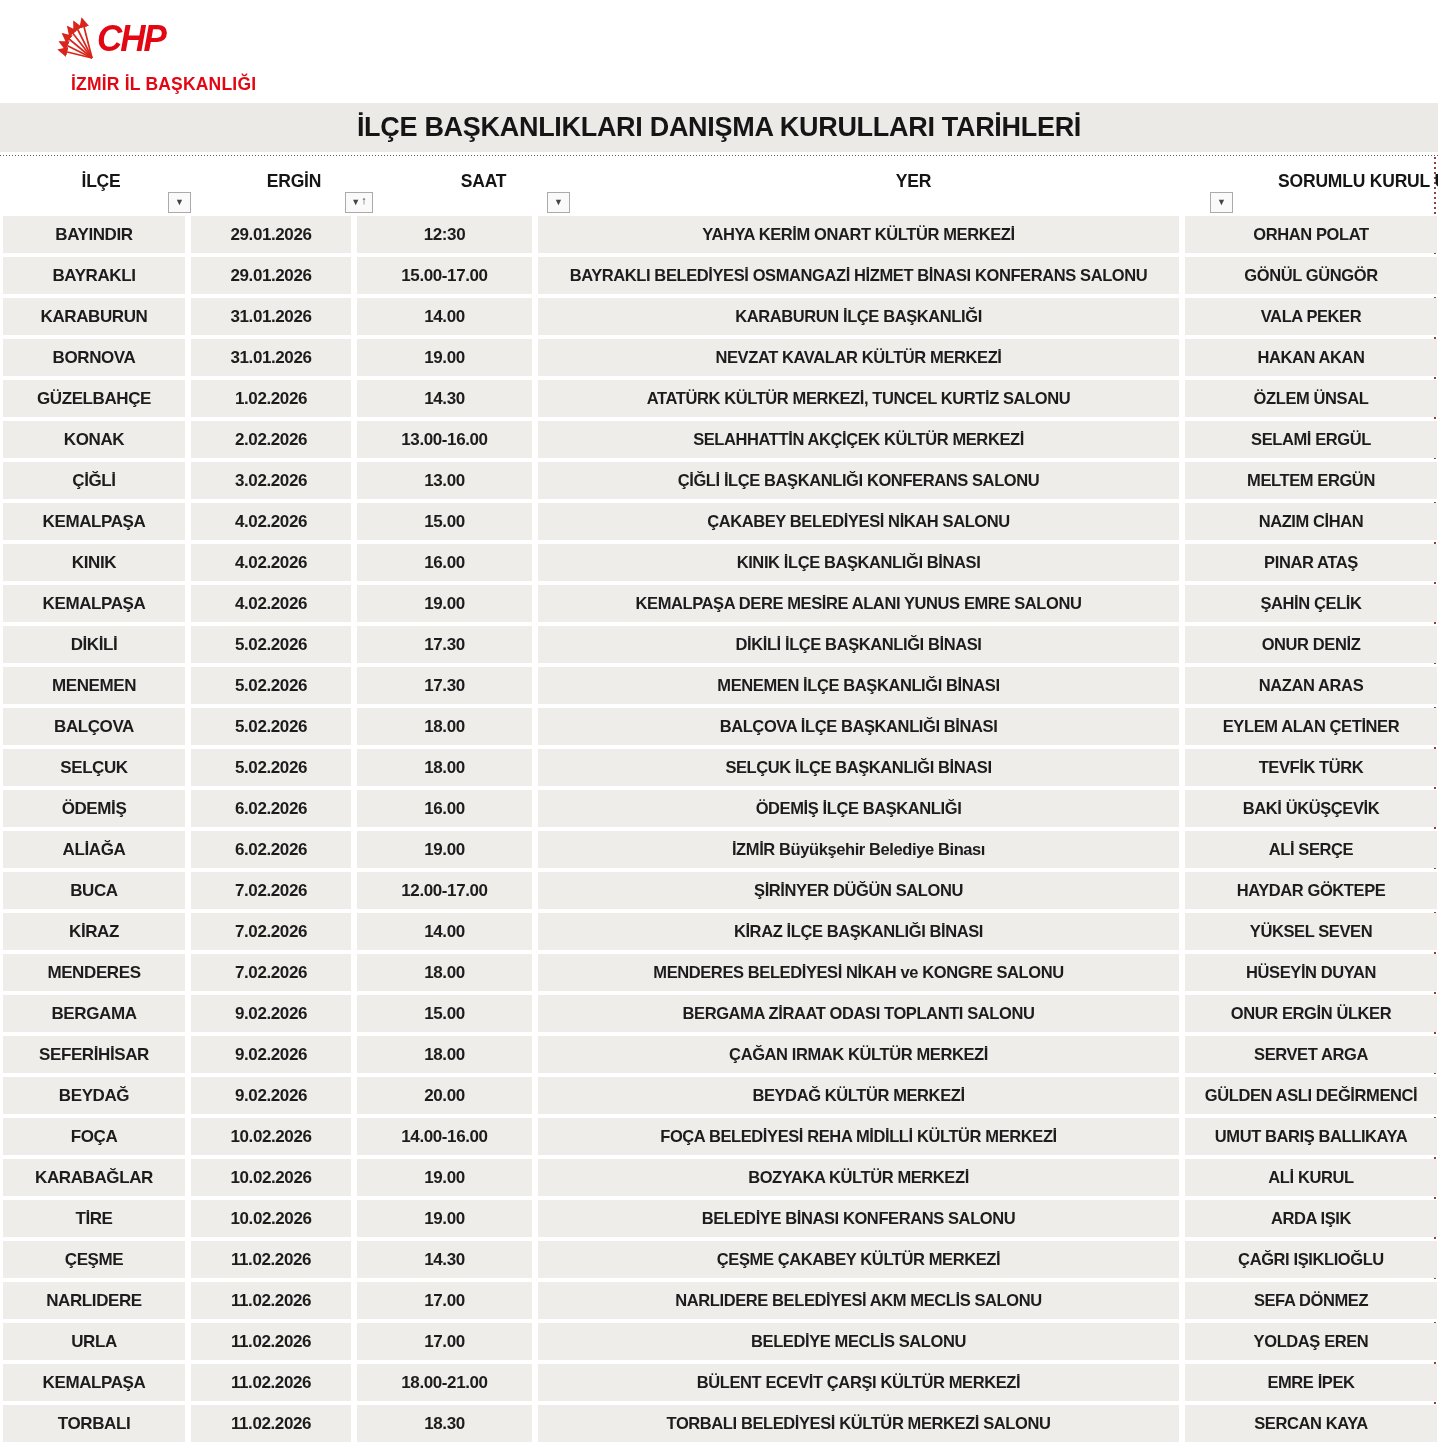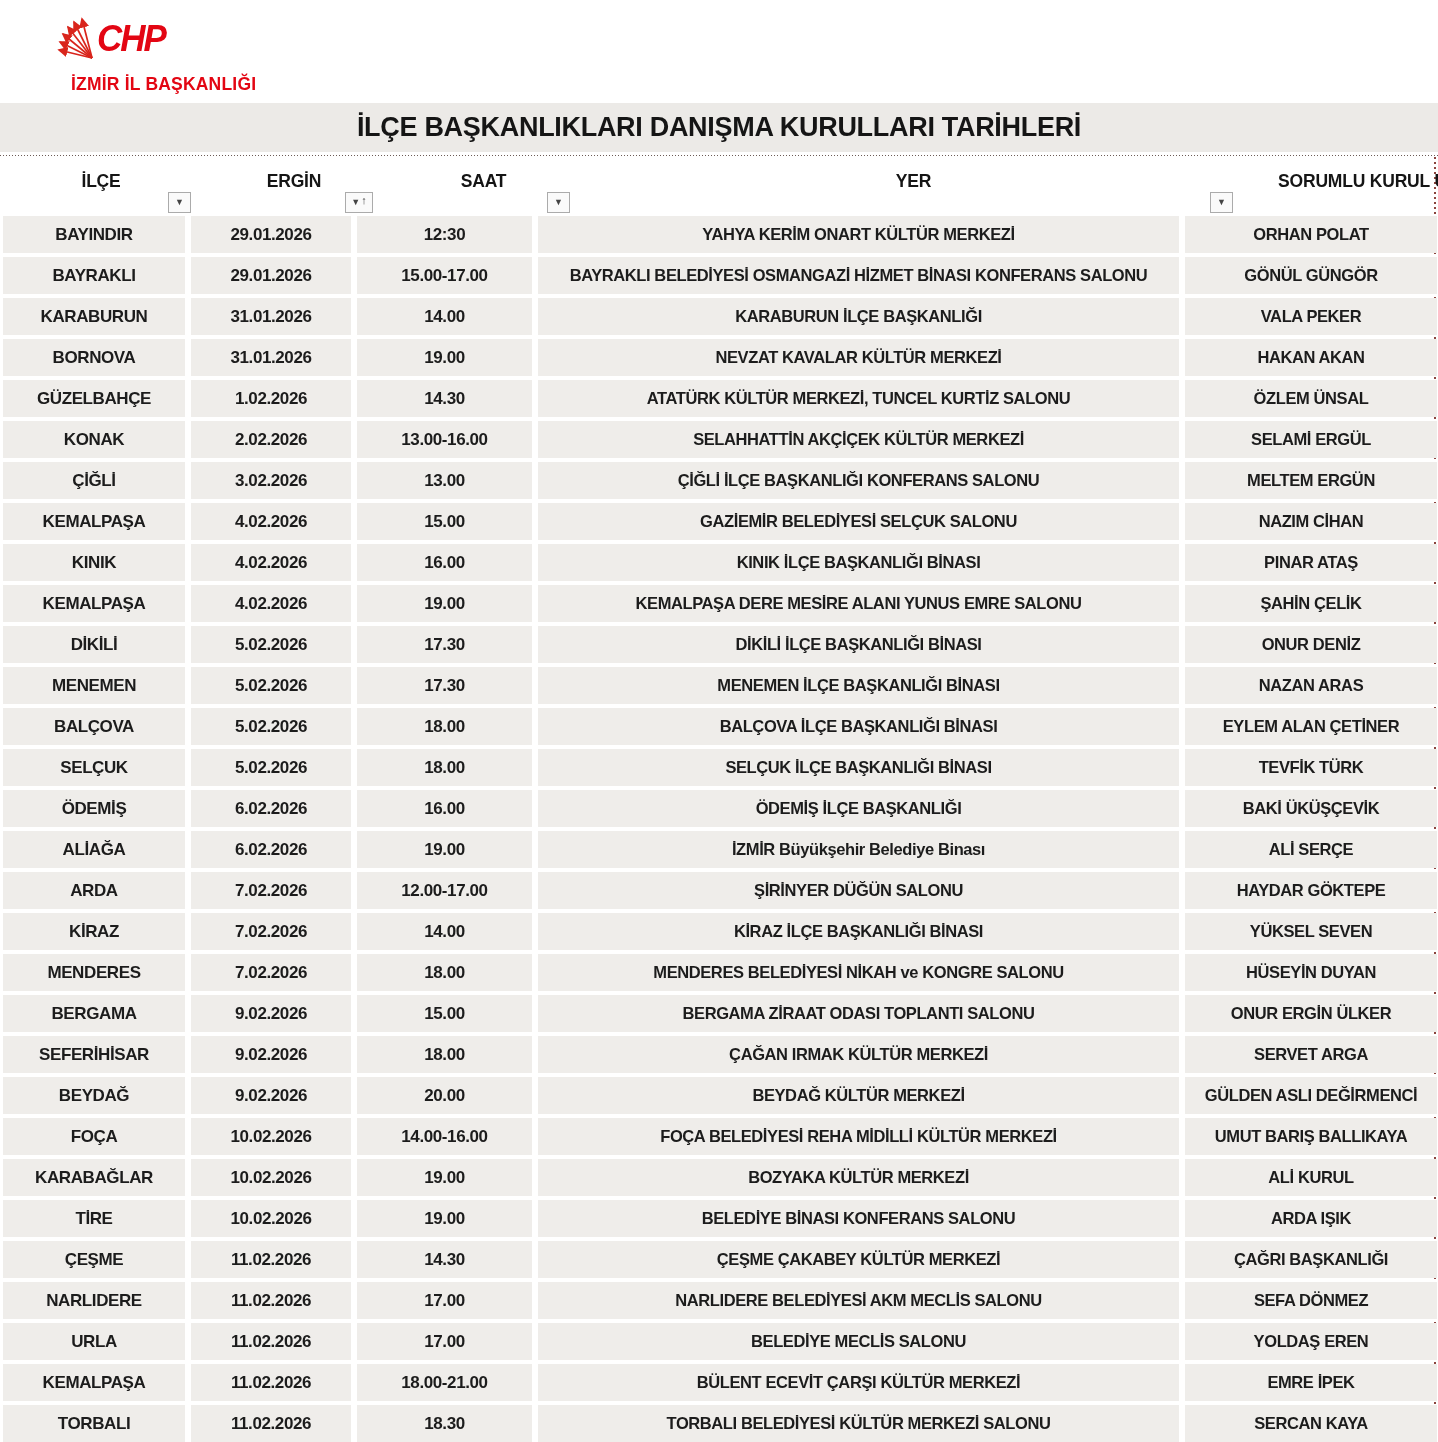--- a/index.html
+++ b/index.html
@@ -127,36 +127,36 @@
 </div>
 
 <div class="tbody">
     <div class="trow"><div class="cell c0">BAYINDIR</div><div class="cell c1">29.01.2026</div><div class="cell c2">12:30</div><div class="cell c3">YAHYA KERİM ONART KÜLTÜR MERKEZİ</div><div class="cell c4">ORHAN POLAT</div></div>
     <div class="trow"><div class="cell c0">BAYRAKLI</div><div class="cell c1">29.01.2026</div><div class="cell c2">15.00-17.00</div><div class="cell c3">BAYRAKLI BELEDİYESİ OSMANGAZİ HİZMET BİNASI KONFERANS SALONU</div><div class="cell c4">GÖNÜL GÜNGÖR</div></div>
     <div class="trow"><div class="cell c0">KARABURUN</div><div class="cell c1">31.01.2026</div><div class="cell c2">14.00</div><div class="cell c3">KARABURUN İLÇE BAŞKANLIĞI</div><div class="cell c4">VALA PEKER</div></div>
     <div class="trow"><div class="cell c0">BORNOVA</div><div class="cell c1">31.01.2026</div><div class="cell c2">19.00</div><div class="cell c3">NEVZAT KAVALAR KÜLTÜR MERKEZİ</div><div class="cell c4">HAKAN AKAN</div></div>
     <div class="trow"><div class="cell c0">GÜZELBAHÇE</div><div class="cell c1">1.02.2026</div><div class="cell c2">14.30</div><div class="cell c3">ATATÜRK KÜLTÜR  MERKEZİ, TUNCEL KURTİZ SALONU</div><div class="cell c4">ÖZLEM ÜNSAL</div></div>
     <div class="trow"><div class="cell c0">KONAK</div><div class="cell c1">2.02.2026</div><div class="cell c2">13.00-16.00</div><div class="cell c3">SELAHHATTİN AKÇİÇEK KÜLTÜR MERKEZİ</div><div class="cell c4">SELAMİ ERGÜL</div></div>
     <div class="trow"><div class="cell c0">ÇİĞLİ</div><div class="cell c1">3.02.2026</div><div class="cell c2">13.00</div><div class="cell c3">ÇİĞLİ İLÇE BAŞKANLIĞI KONFERANS SALONU</div><div class="cell c4">MELTEM ERGÜN</div></div>
-    <div class="trow"><div class="cell c0">KEMALPAŞA</div><div class="cell c1">4.02.2026</div><div class="cell c2">15.00</div><div class="cell c3">GAZİEMİR BELEDİYESİ SELÇUK SALONU</div><div class="cell c4">NAZIM CİHAN</div></div>
+    <div class="trow"><div class="cell c0">KEMALPAŞA</div><div class="cell c1">4.02.2026</div><div class="cell c2">15.00</div><div class="cell c3">ÇAKABEY BELEDİYESİ NİKAH SALONU</div><div class="cell c4">NAZIM CİHAN</div></div>
     <div class="trow"><div class="cell c0">KINIK</div><div class="cell c1">4.02.2026</div><div class="cell c2">16.00</div><div class="cell c3">KINIK İLÇE BAŞKANLIĞI BİNASI</div><div class="cell c4">PINAR ATAŞ</div></div>
     <div class="trow"><div class="cell c0">KEMALPAŞA</div><div class="cell c1">4.02.2026</div><div class="cell c2">19.00</div><div class="cell c3">KEMALPAŞA DERE MESİRE ALANI YUNUS EMRE SALONU</div><div class="cell c4">ŞAHİN ÇELİK</div></div>
     <div class="trow"><div class="cell c0">DİKİLİ</div><div class="cell c1">5.02.2026</div><div class="cell c2">17.30</div><div class="cell c3">DİKİLİ İLÇE BAŞKANLIĞI BİNASI</div><div class="cell c4">ONUR DENİZ</div></div>
     <div class="trow"><div class="cell c0">MENEMEN</div><div class="cell c1">5.02.2026</div><div class="cell c2">17.30</div><div class="cell c3">MENEMEN İLÇE BAŞKANLIĞI BİNASI</div><div class="cell c4">NAZAN ARAS</div></div>
     <div class="trow"><div class="cell c0">BALÇOVA</div><div class="cell c1">5.02.2026</div><div class="cell c2">18.00</div><div class="cell c3">BALÇOVA İLÇE BAŞKANLIĞI BİNASI</div><div class="cell c4">EYLEM ALAN ÇETİNER</div></div>
     <div class="trow"><div class="cell c0">SELÇUK</div><div class="cell c1">5.02.2026</div><div class="cell c2">18.00</div><div class="cell c3">SELÇUK İLÇE BAŞKANLIĞI BİNASI</div><div class="cell c4">TEVFİK TÜRK</div></div>
     <div class="trow"><div class="cell c0">ÖDEMİŞ</div><div class="cell c1">6.02.2026</div><div class="cell c2">16.00</div><div class="cell c3">ÖDEMİŞ İLÇE BAŞKANLIĞI</div><div class="cell c4">BAKİ ÜKÜŞÇEVİK</div></div>
     <div class="trow"><div class="cell c0">ALİAĞA</div><div class="cell c1">6.02.2026</div><div class="cell c2">19.00</div><div class="cell c3">İZMİR Büyükşehir Belediye Binası</div><div class="cell c4">ALİ SERÇE</div></div>
-    <div class="trow"><div class="cell c0">ARDA</div><div class="cell c1">7.02.2026</div><div class="cell c2">12.00-17.00</div><div class="cell c3">ŞİRİNYER DÜĞÜN SALONU</div><div class="cell c4">HAYDAR GÖKTEPE</div></div>
+    <div class="trow"><div class="cell c0">BUCA</div><div class="cell c1">7.02.2026</div><div class="cell c2">12.00-17.00</div><div class="cell c3">ŞİRİNYER DÜĞÜN SALONU</div><div class="cell c4">HAYDAR GÖKTEPE</div></div>
     <div class="trow"><div class="cell c0">KİRAZ</div><div class="cell c1">7.02.2026</div><div class="cell c2">14.00</div><div class="cell c3">KİRAZ İLÇE BAŞKANLIĞI BİNASI</div><div class="cell c4">YÜKSEL SEVEN</div></div>
     <div class="trow"><div class="cell c0">MENDERES</div><div class="cell c1">7.02.2026</div><div class="cell c2">18.00</div><div class="cell c3">MENDERES BELEDİYESİ NİKAH ve KONGRE SALONU</div><div class="cell c4">HÜSEYİN DUYAN</div></div>
     <div class="trow"><div class="cell c0">BERGAMA</div><div class="cell c1">9.02.2026</div><div class="cell c2">15.00</div><div class="cell c3">BERGAMA ZİRAAT ODASI TOPLANTI SALONU</div><div class="cell c4">ONUR ERGİN ÜLKER</div></div>
     <div class="trow"><div class="cell c0">SEFERİHİSAR</div><div class="cell c1">9.02.2026</div><div class="cell c2">18.00</div><div class="cell c3">ÇAĞAN IRMAK KÜLTÜR MERKEZİ</div><div class="cell c4">SERVET ARGA</div></div>
     <div class="trow"><div class="cell c0">BEYDAĞ</div><div class="cell c1">9.02.2026</div><div class="cell c2">20.00</div><div class="cell c3">BEYDAĞ KÜLTÜR MERKEZİ</div><div class="cell c4">GÜLDEN ASLI DEĞİRMENCİ</div></div>
     <div class="trow"><div class="cell c0">FOÇA</div><div class="cell c1">10.02.2026</div><div class="cell c2">14.00-16.00</div><div class="cell c3">FOÇA BELEDİYESİ REHA MİDİLLİ KÜLTÜR MERKEZİ</div><div class="cell c4">UMUT BARIŞ BALLIKAYA</div></div>
     <div class="trow"><div class="cell c0">KARABAĞLAR</div><div class="cell c1">10.02.2026</div><div class="cell c2">19.00</div><div class="cell c3">BOZYAKA KÜLTÜR MERKEZİ</div><div class="cell c4">ALİ KURUL</div></div>
     <div class="trow"><div class="cell c0">TİRE</div><div class="cell c1">10.02.2026</div><div class="cell c2">19.00</div><div class="cell c3">BELEDİYE BİNASI KONFERANS SALONU</div><div class="cell c4">ARDA IŞIK</div></div>
-    <div class="trow"><div class="cell c0">ÇEŞME</div><div class="cell c1">11.02.2026</div><div class="cell c2">14.30</div><div class="cell c3">ÇEŞME ÇAKABEY KÜLTÜR MERKEZİ</div><div class="cell c4">ÇAĞRI BAŞKANLIĞI</div></div>
+    <div class="trow"><div class="cell c0">ÇEŞME</div><div class="cell c1">11.02.2026</div><div class="cell c2">14.30</div><div class="cell c3">ÇEŞME ÇAKABEY KÜLTÜR MERKEZİ</div><div class="cell c4">ÇAĞRI IŞIKLIOĞLU</div></div>
     <div class="trow"><div class="cell c0">NARLIDERE</div><div class="cell c1">11.02.2026</div><div class="cell c2">17.00</div><div class="cell c3">NARLIDERE BELEDİYESİ AKM MECLİS SALONU</div><div class="cell c4">SEFA DÖNMEZ</div></div>
     <div class="trow"><div class="cell c0">URLA</div><div class="cell c1">11.02.2026</div><div class="cell c2">17.00</div><div class="cell c3">BELEDİYE MECLİS SALONU</div><div class="cell c4">YOLDAŞ EREN</div></div>
     <div class="trow"><div class="cell c0">KEMALPAŞA</div><div class="cell c1">11.02.2026</div><div class="cell c2">18.00-21.00</div><div class="cell c3">BÜLENT ECEVİT ÇARŞI KÜLTÜR MERKEZİ</div><div class="cell c4">EMRE İPEK</div></div>
     <div class="trow"><div class="cell c0">TORBALI</div><div class="cell c1">11.02.2026</div><div class="cell c2">18.30</div><div class="cell c3">TORBALI BELEDİYESİ KÜLTÜR MERKEZİ SALONU</div><div class="cell c4">SERCAN KAYA</div></div>
   </div>
 
 </body></html>

